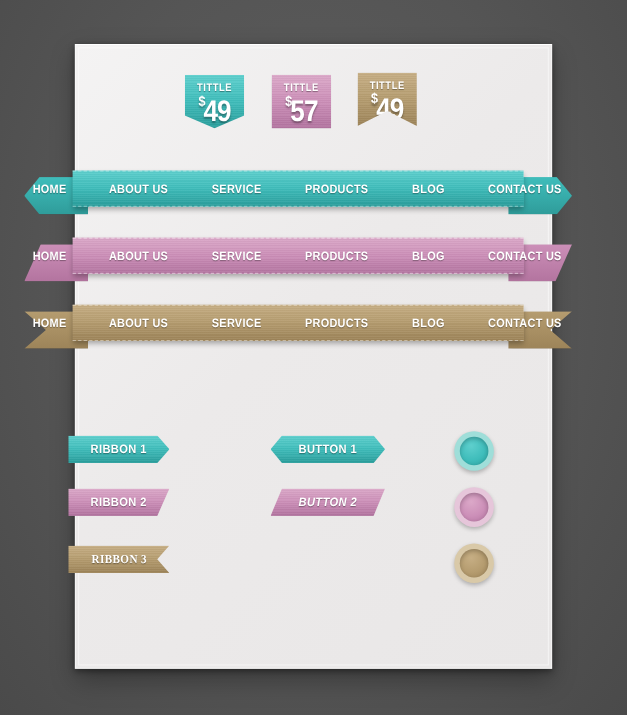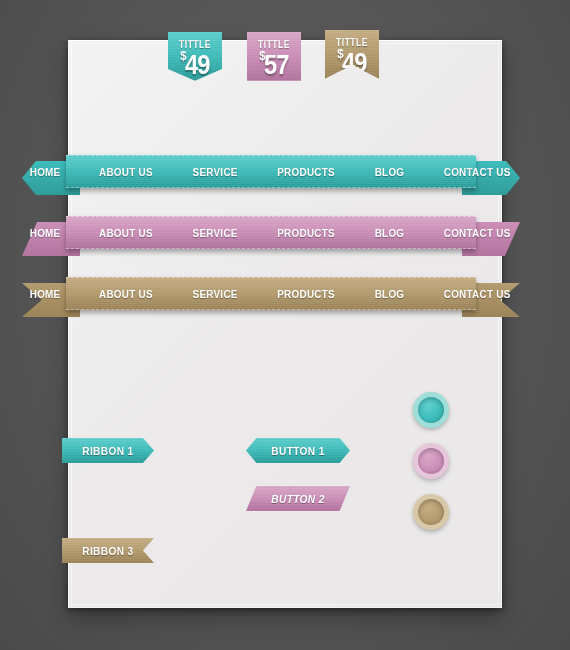--- a/index.html
+++ b/index.html
@@ -24,20 +24,21 @@
     content:"";position:absolute;inset:3px;border:1px solid rgba(255,255,255,.5);
     pointer-events:none;
   }
   .layer{position:absolute;left:0;top:0;width:570px;height:650px;}
 
   
   .tag{position:absolute;width:54px;color:#fff;text-align:center;}
   .tagbody{
     position:relative;padding:7px 0 2px;
     filter:drop-shadow(0 3px 3px rgba(0,0,0,.35));
+    margin-top:36px;
   }
   .tag .ttl{
     display:block;font-size:10px;font-weight:bold;letter-spacing:.6px;
     text-shadow:0 1px 1px rgba(0,0,0,.35);
     font-family:"Liberation Sans Narrow","Liberation Sans",sans-serif;
     transform:scaleX(.85);
   }
   .tag .price{
     display:block;font-size:27px;font-weight:bold;line-height:.95;
     letter-spacing:-1px;text-shadow:0 2px 2px rgba(0,0,0,.35);
@@ -87,29 +88,28 @@
     font-family:"Liberation Sans Narrow","Liberation Sans",sans-serif;
   }
 
   
   .pill{
     position:absolute;height:25px;display:flex;align-items:center;
     justify-content:center;color:#fff;font-size:11px;font-weight:bold;
     letter-spacing:.4px;text-shadow:0 1px 1px rgba(0,0,0,.38);
     filter:drop-shadow(1px 3px 3px rgba(0,0,0,.32));
     transform:scaleX(1);
-    margin-top:42px;
   }
   .pill span{transform:scaleX(.92);display:block;white-space:nowrap;}
   .p-arrow {-webkit-clip-path:polygon(0 0,88% 0,100% 50%,88% 100%,0 100%);
             clip-path:polygon(0 0,88% 0,100% 50%,88% 100%,0 100%);}
   .p-slant {-webkit-clip-path:polygon(0 0,100% 0,88% 100%,0 100%);
             clip-path:polygon(0 0,100% 0,88% 100%,0 100%);}
   .p-notch {-webkit-clip-path:polygon(0 0,100% 0,88% 50%,100% 100%,0 100%);
-            clip-path:polygon(0 0,100% 0,88% 50%,100% 100%,0 100%);}
+            clip-path:polygon(0 0,100% 0,88% 50%,100% 100%,0 100%);font-family:Liberation Serif, serif;}
   .b-hex   {-webkit-clip-path:polygon(10% 0,90% 0,100% 50%,90% 100%,10% 100%,0 50%);
             clip-path:polygon(10% 0,90% 0,100% 50%,90% 100%,10% 100%,0 50%);}
   .b-par   {-webkit-clip-path:polygon(10% 0,100% 0,90% 100%,0 100%);
             clip-path:polygon(10% 0,100% 0,90% 100%,0 100%);font-style:italic;}
   .b-notch {-webkit-clip-path:polygon(0 0,100% 0,88% 50%,100% 100%,0 100%,12% 50%);
             clip-path:polygon(0 0,100% 0,88% 50%,100% 100%,0 100%,12% 50%);}
 
   
   .circ{position:absolute;width:36px;height:36px;border-radius:50%;
         display:flex;align-items:center;justify-content:center;
@@ -195,20 +195,24 @@
       <a class="nav">PRODUCTS</a>
       <a class="nav">BLOG</a>
       <a class="nav">CONTACT US</a>
     </div>
   </div>
 
   <div class="pill p-arrow" id="ribbon-0" style="left: 62px; top: 396px; width: 92px; background: linear-gradient(rgb(94, 207, 205) 0%, rgb(63, 189, 187) 48%, rgb(42, 157, 155) 100%);">
     <div class="texture"></div>
     <span>RIBBON 1</span>
   </div>
+  <div class="pill p-slant" id="ribbon-1" style="left: 62px; top: 444px; width: 92px; background: linear-gradient(rgb(219, 168, 200) 0%, rgb(204, 143, 184) 48%, rgb(178, 115, 159) 100%);">
+    <div class="texture"></div>
+    <span>RIBBON 2</span>
+  </div>
   <div class="pill p-notch" id="ribbon-2" style="left: 62px; top: 496px; width: 92px; background: linear-gradient(rgb(198, 174, 132) 0%, rgb(181, 156, 111) 48%, rgb(156, 131, 88) 100%);">
     <div class="texture"></div>
     <span>RIBBON 3</span>
   </div>
 
   <div class="pill b-hex" id="button-0" style="left: 246px; top: 396px; width: 104px; background: linear-gradient(rgb(94, 207, 205) 0%, rgb(63, 189, 187) 48%, rgb(42, 157, 155) 100%);">
     <div class="texture"></div>
     <span>BUTTON 1</span>
   </div>
   <div class="pill b-par" id="button-1" style="left: 246px; top: 444px; width: 104px; background: linear-gradient(rgb(219, 168, 200) 0%, rgb(204, 143, 184) 48%, rgb(178, 115, 159) 100%);">

